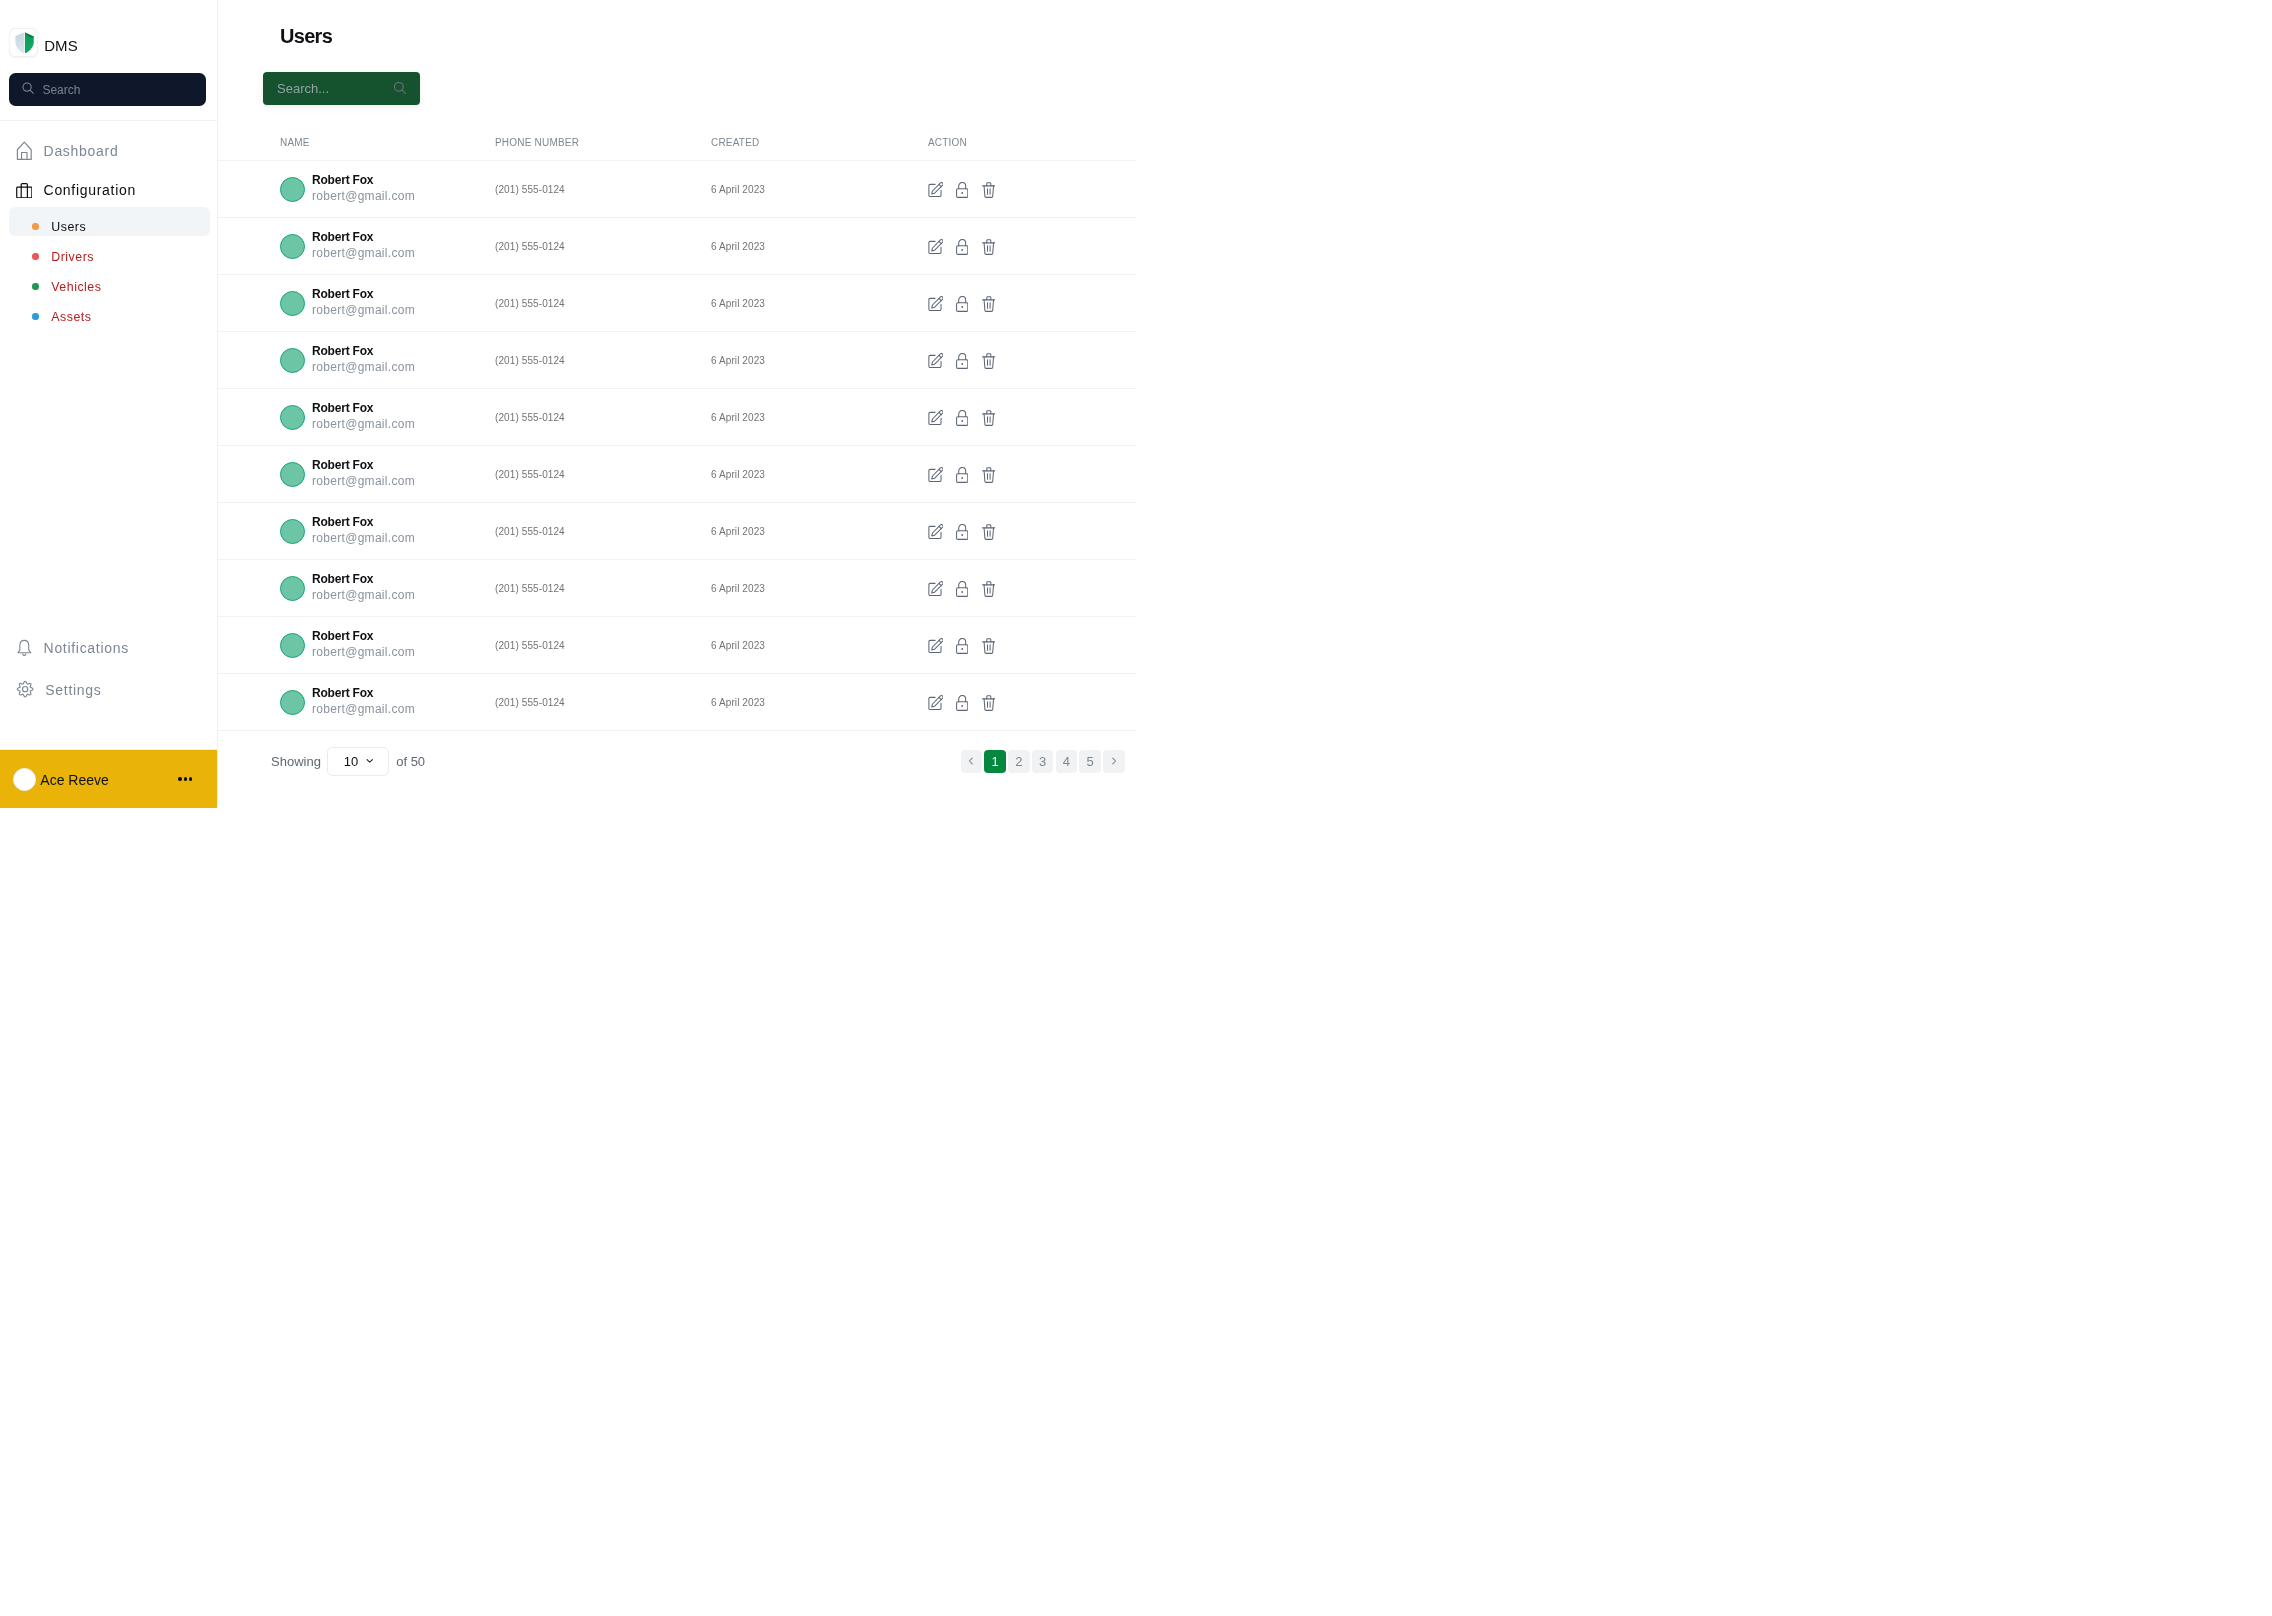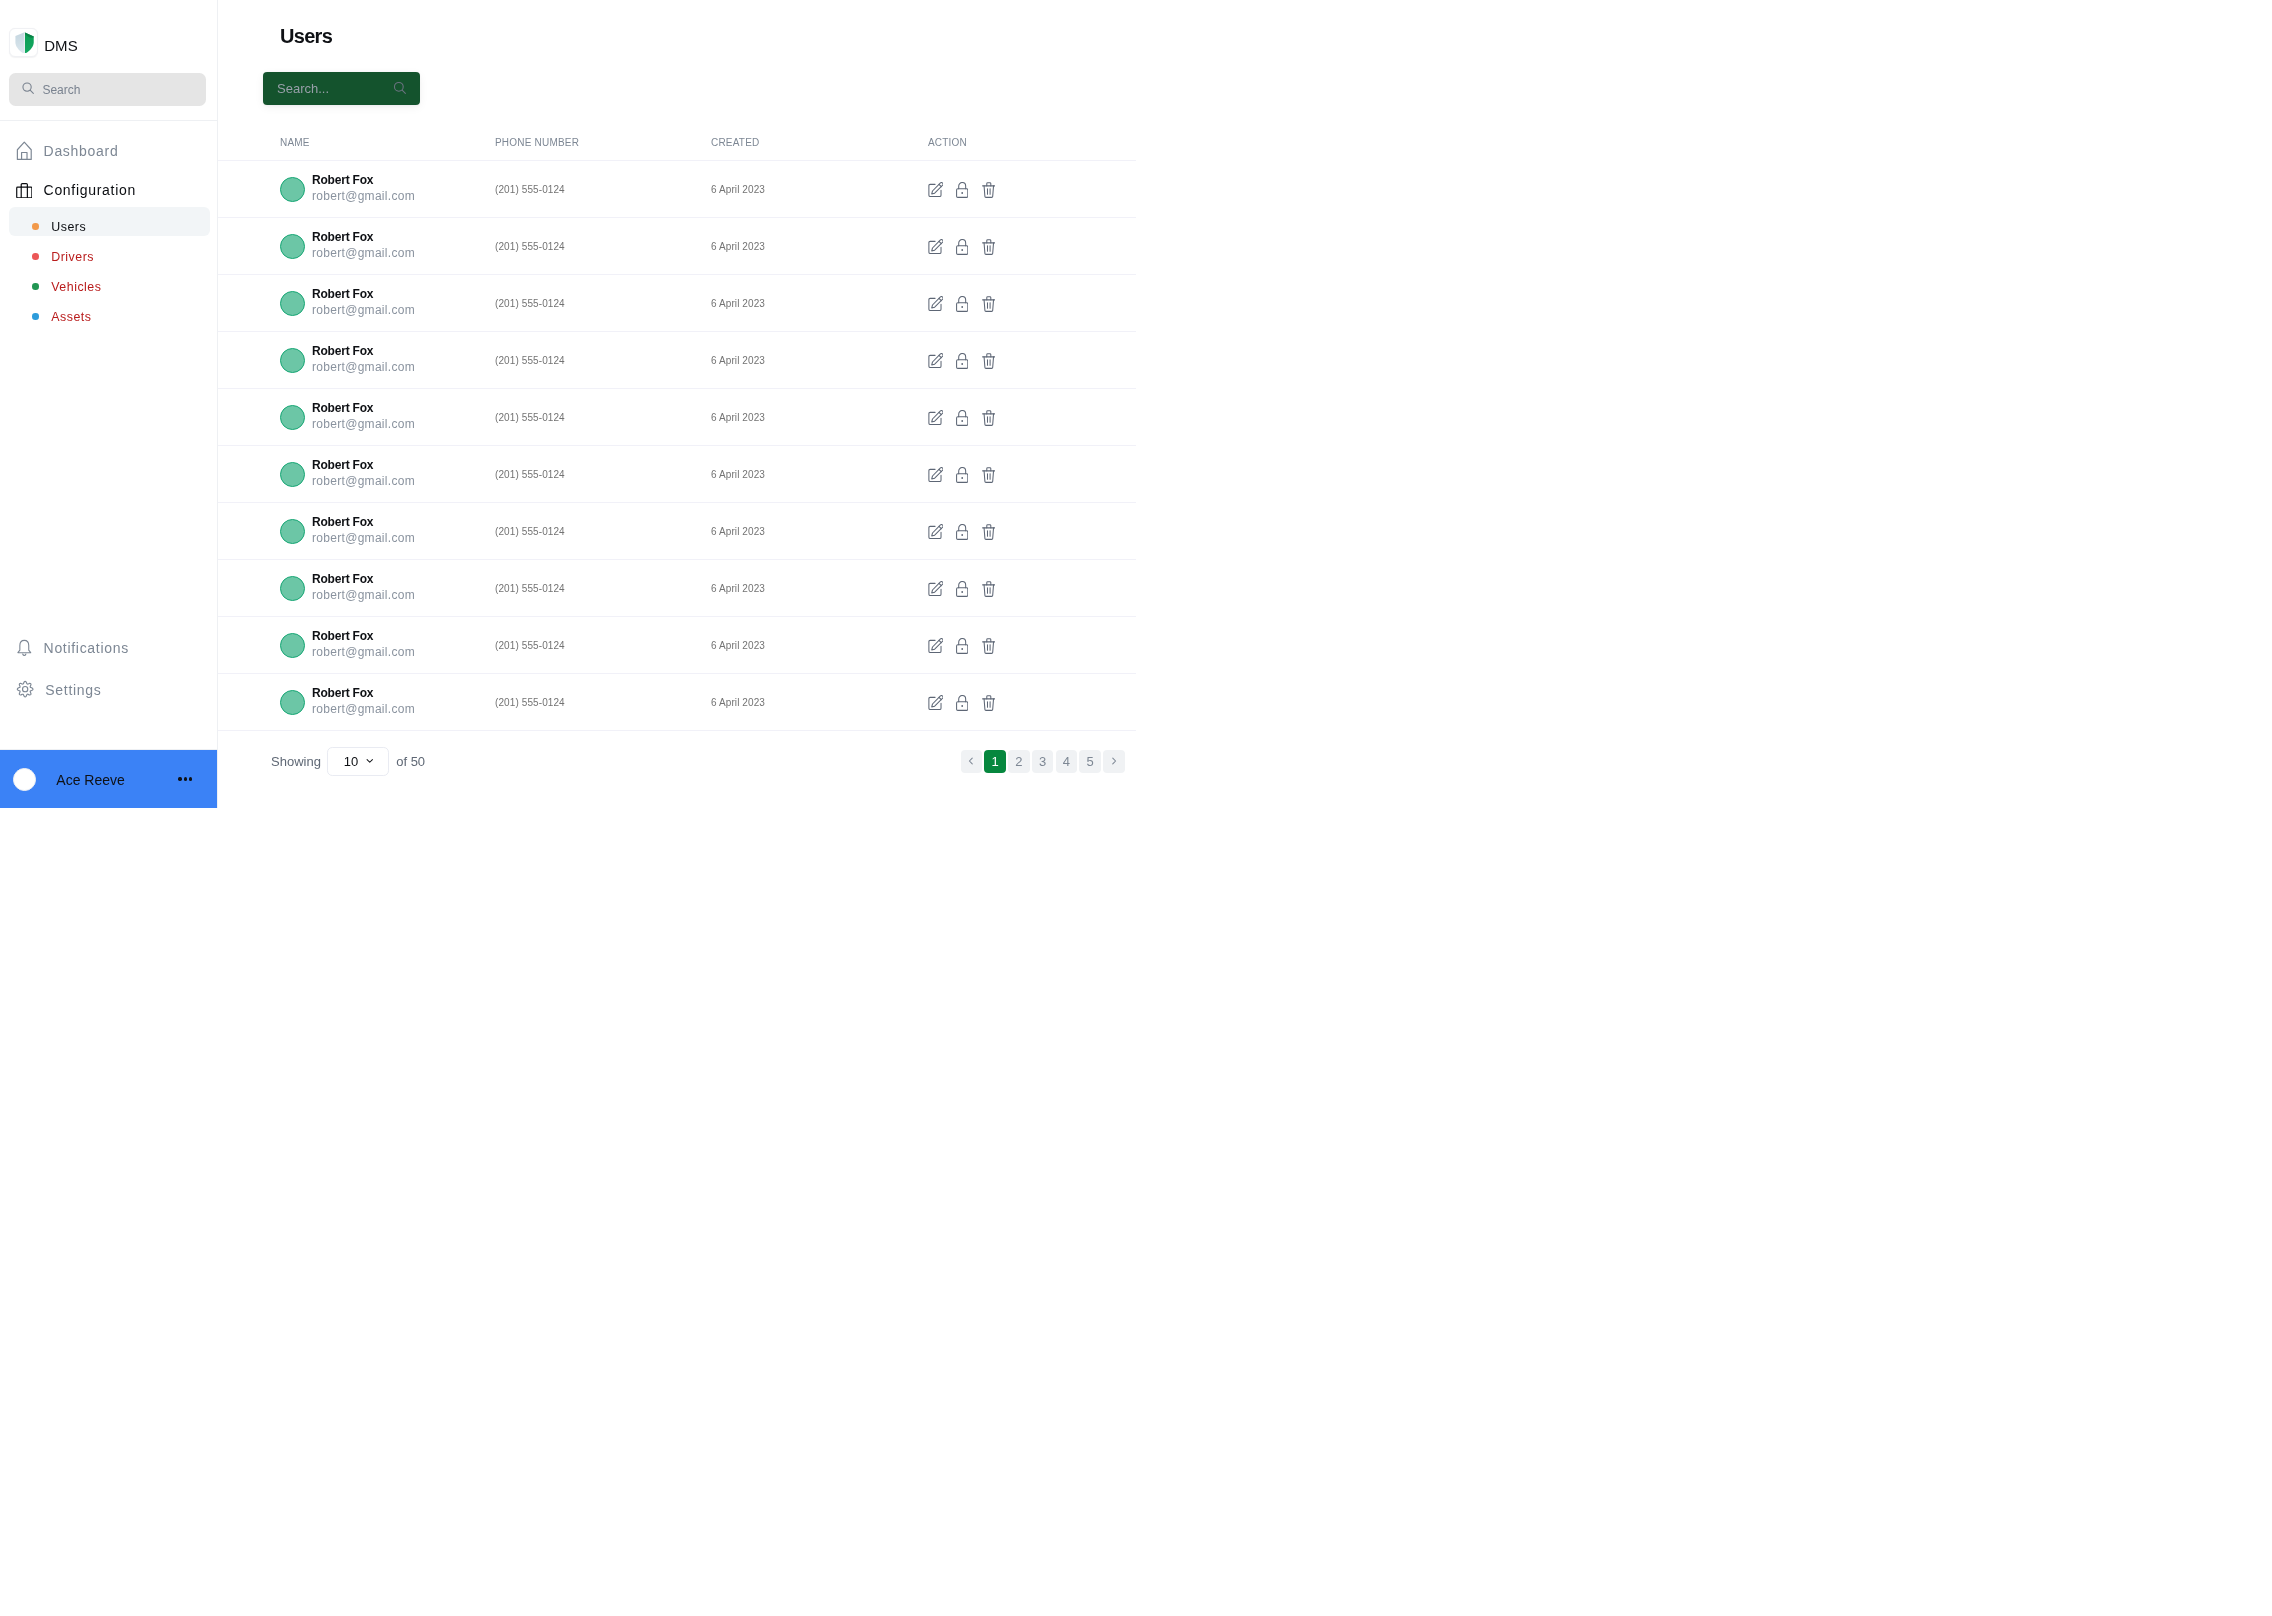--- a/index.html
+++ b/index.html
@@ -7,38 +7,38 @@
   font-family:"Liberation Sans",sans-serif;-webkit-font-smoothing:antialiased}
 .app{display:flex;width:1136px;height:808px}
 
 
 .sidebar{width:218px;flex:0 0 218px;height:100%;background:#fff;display:flex;flex-direction:column;
   border-right:0.6px solid #eef0f3;position:relative}
 .brand{display:flex;align-items:center;gap:6px;padding-left:9.2px;margin-top:28px}
 .brand-logo{width:29px;height:29px;border:0.6px solid #f0f1f4;border-radius:6px;background:#fff;
   display:flex;align-items:center;justify-content:center;box-shadow:0 0.6px 1.2px rgba(16,24,40,.05);flex:0 0 29px}
 .brand-name{font-size:15px;font-weight:400;color:#0f1115;letter-spacing:0.1px;padding-top:6.5px}
-.sb-search{margin:16px 11.2px 0 9px;height:33px;background:#e5e5e5;border-radius:6.5px;
+.sb-search{margin:16px 11.2px 0 9px;height:33px;background:#0f172a;border-radius:6.5px;
   display:flex;align-items:center;gap:8px;padding-left:13px}
 .sb-search .ph{font-size:12px;color:#79828f}
 .sb-hr{margin-top:13.6px;height:0.6px;background:#eef0f3}
 .nav{padding:0 7.4px 0 9px;flex:1}
 .nav-item{display:flex;align-items:center;gap:11.2px;height:33px;border-radius:6px;padding-left:6.8px;
   cursor:pointer}
 .nav-item .lbl{font-size:14px;color:#7d8794;letter-spacing:0.7px}
 .nav-item.dark .lbl{color:#0b0d11}
 .nav-sec{margin-top:6.2px}
 .sub-item{display:flex;align-items:center;height:29px;border-radius:6px;padding-left:23.4px;cursor:pointer;gap:12.4px;padding-top:10.7px}
 .sub-item .dot{width:6.5px;height:6.5px;border-radius:50%;flex:0 0 6.5px}
 .sub-item .lbl{font-size:12.4px;color:#b91c1c;letter-spacing:0.5px}
 .sub-item.active{background:#f2f5f7}
 .sub-item.active .lbl{color:#0b0d11}
 .nav-bot{padding:0 9px 43px 9px}
-.user-row{border-top:0.6px solid #eef0f3;background:#3b82f6;height:59px;display:flex;align-items:center;
-  padding:0 24.6px 0 13.3px;gap:20px}
+.user-row{border-top:0.6px solid #eef0f3;background:#eab308;height:59px;display:flex;align-items:center;
+  padding:0 24.6px 0 13.3px;gap:4px}
 .av-empty{width:23px;height:23px;border-radius:50%;border:0.9px solid #eef0f3;background:#fff;flex:0 0 23px}
 .user-name{font-size:14px;color:#0f1115;flex:1;padding-top:2.4px}
 .dots{display:flex;gap:2.1px;cursor:pointer}
 .dots i{width:3.3px;height:3.3px;border-radius:50%;background:#0f1115;display:block}
 
 
 .main{flex:1;display:flex;flex-direction:column;min-width:0;position:relative}
 .page-title{font-size:20px;font-weight:700;color:#0f1115;margin:25.4px 0 0 62px;letter-spacing:-0.7px}
 .topsearch{margin:24px 0 0 45px;width:157px;height:33px;border-radius:4.1px;background:#14532d;
   box-shadow:0 0.6px 2.4px rgba(16,24,40,.045),0 2.4px 9.5px rgba(16,24,40,.055);display:flex;align-items:center;justify-content:space-between;

